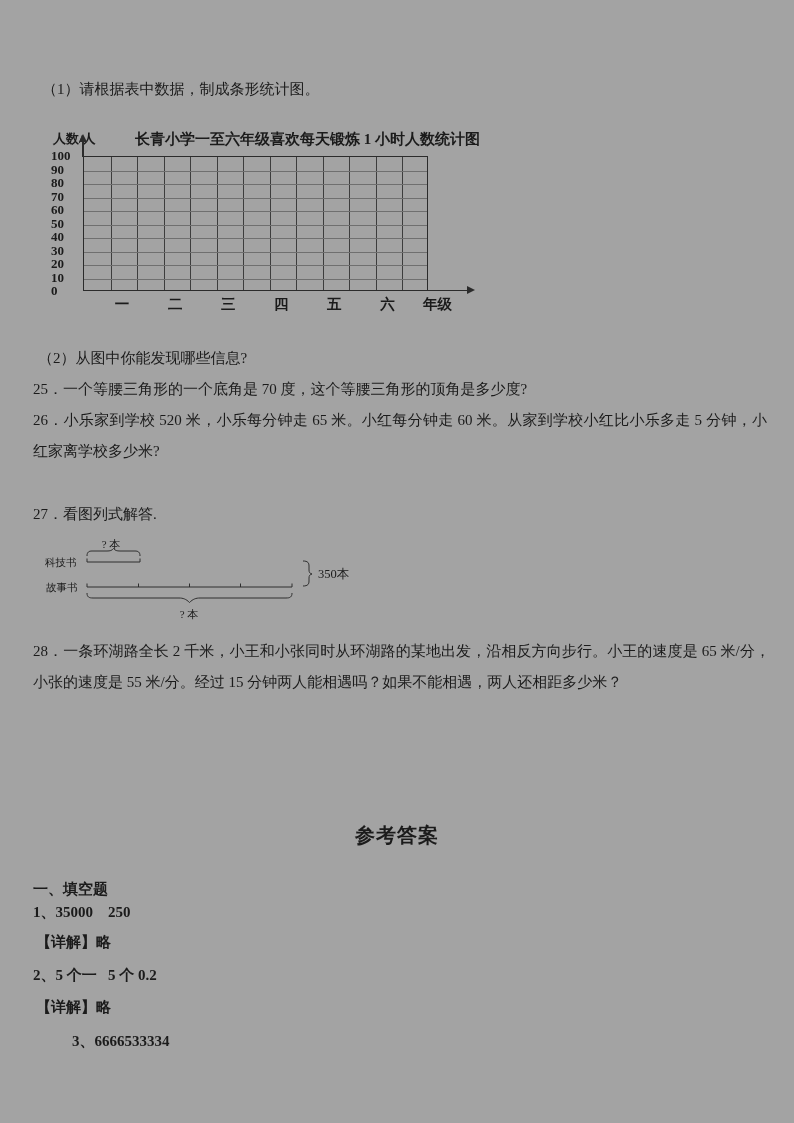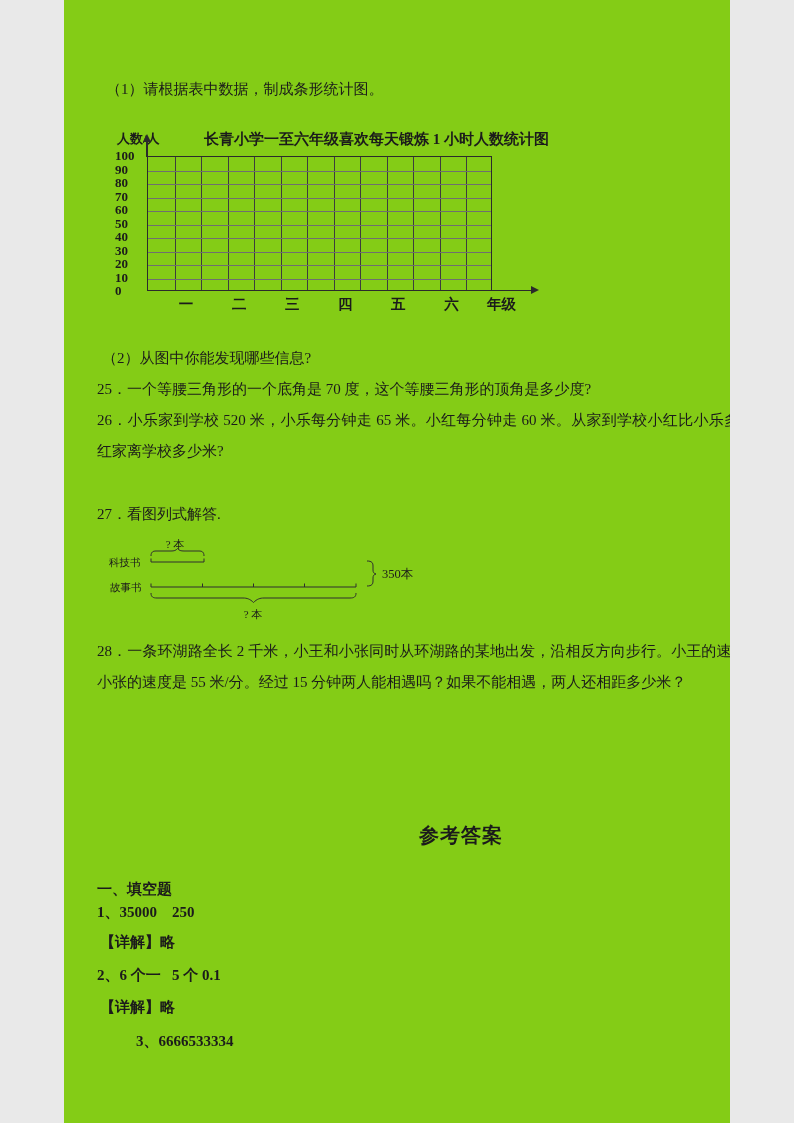--- a/index.html
+++ b/index.html
@@ -1,28 +1,28 @@
 <!DOCTYPE html>
 <html lang="zh"><head>
 <meta charset="utf-8">
 <style>
   html,body{margin:0;padding:0;background:#e9e9e9;}
   .page{
-    position:relative;width:666px;height:1123px;background:#84cc16;
+    position:relative;width:794px;height:1123px;background:#a3a3a3;
     font-family:"Liberation Serif","DejaVu Serif",serif;color:#1b1b1b;
     margin:0 auto;overflow:hidden;
   }
   .abs{position:absolute;}
   .q{font-size:15px;line-height:31px;color:#1b1b1b;}
   .just{text-align:justify;}
   .blank{display:inline-block;width:44px;height:15px;border-bottom:1.3px solid #1b1b1b;vertical-align:baseline;}
   
   .chart-wrap{left:35px;top:128px;width:485px;height:198px;}
   .chart-ylabel{left:18px;top:2px;font-size:13px;font-weight:bold;}
-  .chart-title{left:100px;top:2px;width:350px;text-align:right;font-size:15px;font-weight:bold;white-space:nowrap;}
+  .chart-title{left:100px;top:2px;width:350px;text-align:left;font-size:15px;font-weight:bold;white-space:nowrap;}
   .chart-grid{left:48px;top:28px;width:345px;height:135px;border:1.6px solid #2b2b2b;box-sizing:border-box;}
   .vline{position:absolute;top:0;bottom:0;width:1px;background:#3d3d3d;}
   .hline{position:absolute;left:0;right:0;height:1px;background:#6f6f6f;}
   .ytick{position:absolute;left:16px;width:44px;text-align:left;font-size:13px;font-weight:bold;line-height:14px;}
   .xcat{position:absolute;top:167px;font-size:14.5px;font-weight:bold;}
   .chart-xlabel{left:388px;top:167px;font-size:14.5px;font-weight:bold;}
   .yaxis-line{left:47px;top:12px;width:1.6px;height:17px;background:#2b2b2b;}
   .yaxis-head{left:44px;top:6px;width:0;height:0;border-left:4px solid transparent;border-right:4px solid transparent;border-bottom:8px solid #2b2b2b;}
   .xaxis-line{left:391px;top:161.5px;width:43px;height:1.6px;background:#2b2b2b;}
   .xaxis-head{left:432px;top:158px;width:0;height:0;border-top:4px solid transparent;border-bottom:4px solid transparent;border-left:8px solid #2b2b2b;}
@@ -130,17 +130,17 @@
     <path d="M 52 56 C 52 60, 54 61, 58 61 L 144 61 C 148 61, 151 62, 154.5 65.5 C 158 62, 161 61, 165 61 L 251 61 C 255 61, 257 60, 257 56"></path>
     <text x="154" y="81" text-anchor="middle" font-size="11">? 本</text>
   </svg>
 
   <div class="abs q just" style="left:33px;top:636px;width:737px;">28．一条环湖路全长 2 千米，小王和小张同时从环湖路的某地出发，沿相反方向步行。小王的速度是 65 米/分，小张的速度是 55 米/分。经过 15 分钟两人能相遇吗？如果不能相遇，两人还相距多少米？</div>
 
   <div class="abs ans-title">参考答案</div>
   <div class="abs ans-section">一、填空题</div>
   <div class="abs ans-line" style="left:33px;top:903px;">1、35000    250</div>
   <div class="abs ans-line" style="left:36px;top:933px;">【详解】略</div>
-  <div class="abs ans-line" style="left:33px;top:966px;">2、6 个一   5 个 0.1</div>
+  <div class="abs ans-line" style="left:33px;top:966px;">2、5 个一   5 个 0.2</div>
   <div class="abs ans-line" style="left:36px;top:998px;">【详解】略</div>
   <div class="abs ans-line" style="left:33px;top:1032px;margin-left:39px;">3、6666533334</div>
 
 </div>
 
 </body></html>

